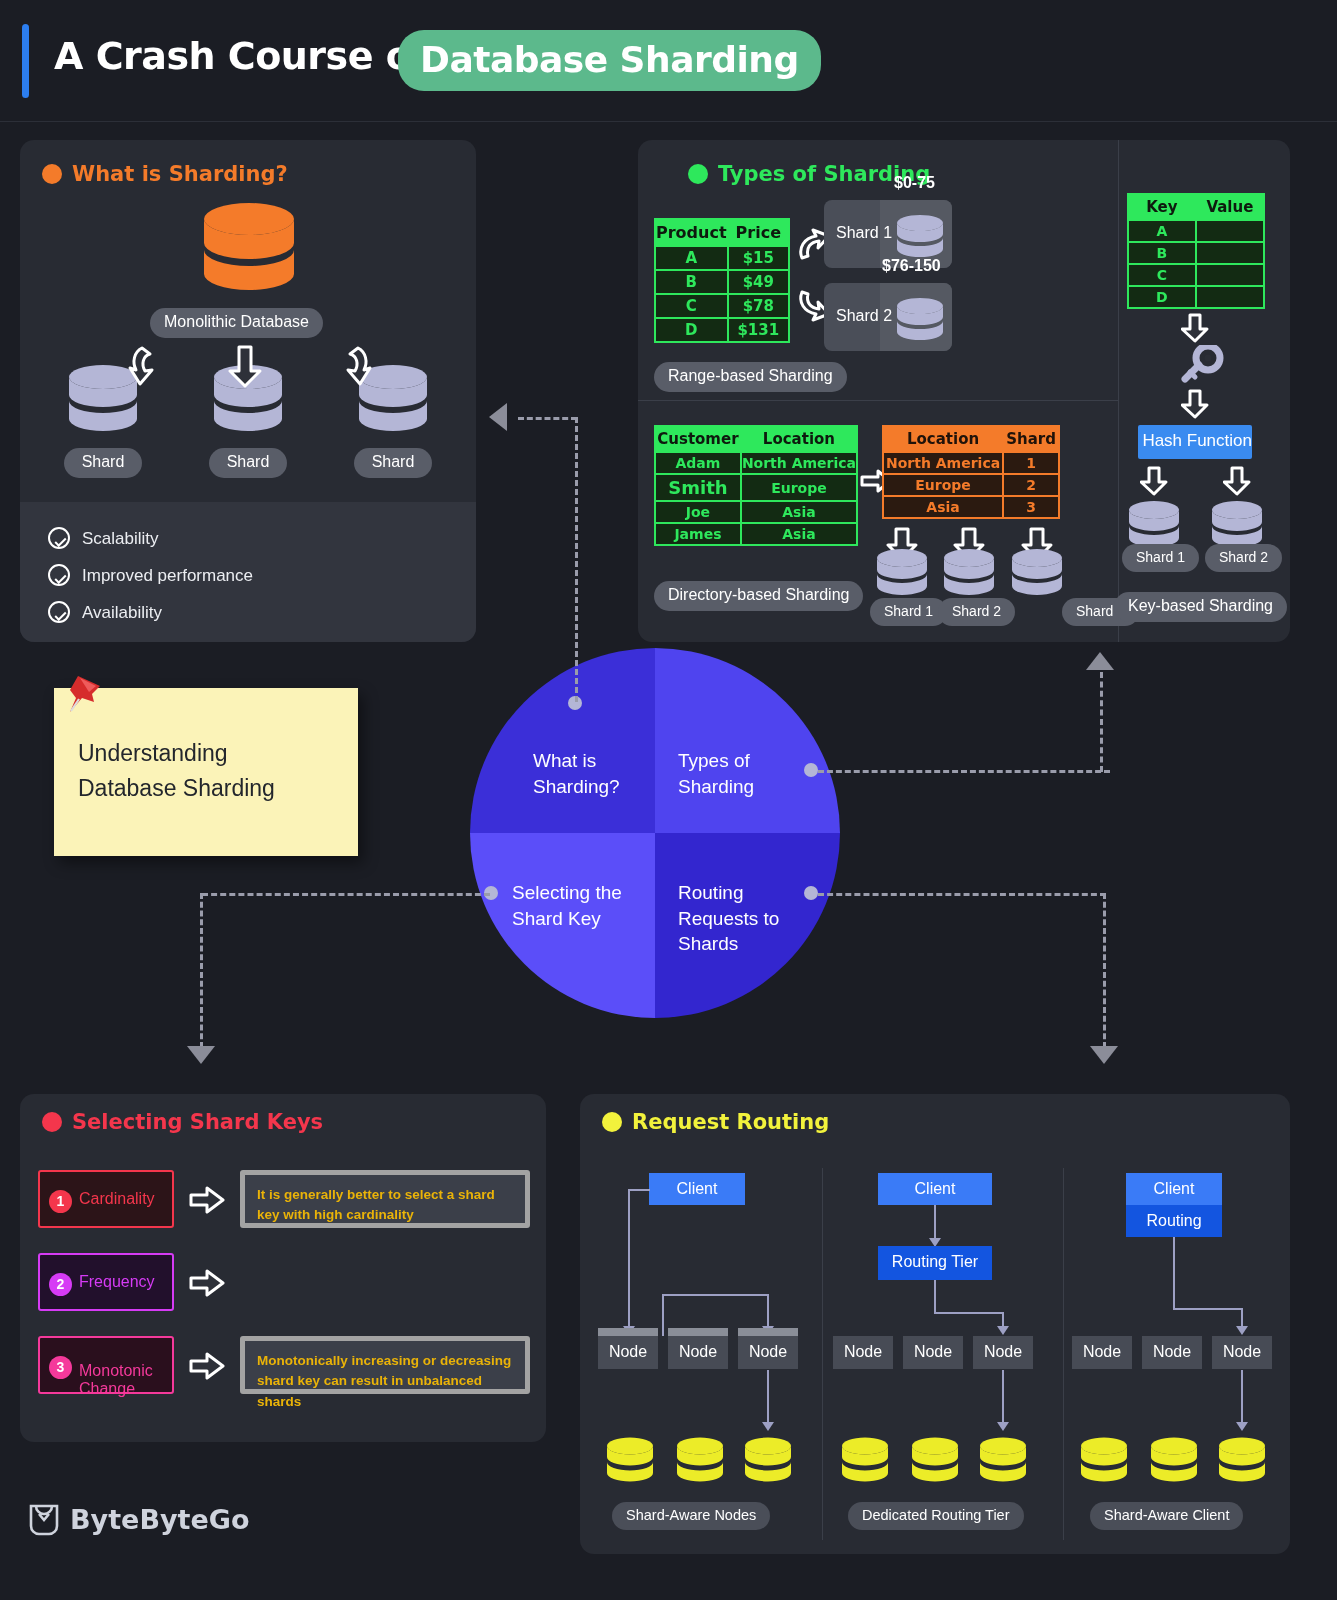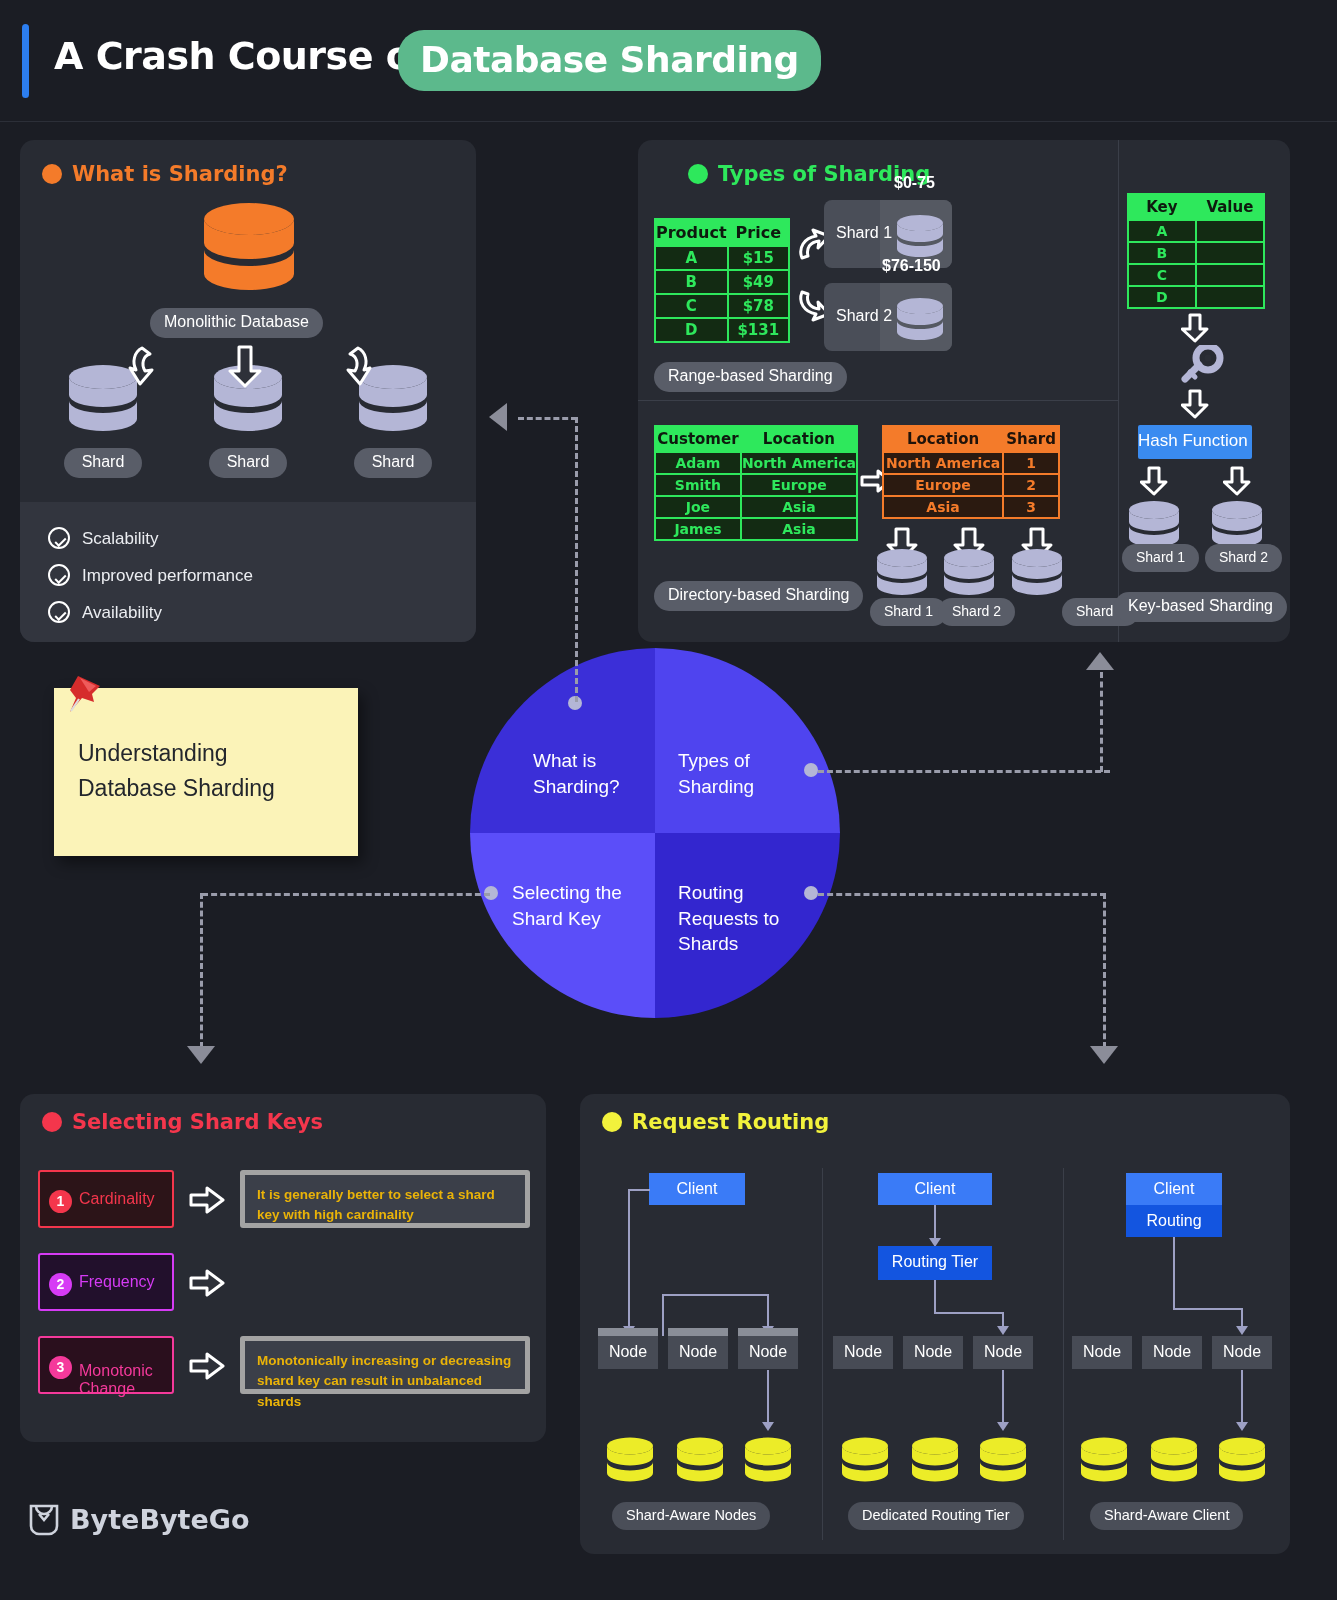--- a/index.html
+++ b/index.html
@@ -79,21 +79,21 @@
   table.ot th { background:#f47b2a; color:#20130a; }
   table.ot td { background:#2b1a10; color:#f47b2a; text-align:center; }
 
   .shardbox { position:absolute; background:#4a4e58; border-radius:8px; }
   .shardbox .lbl { position:absolute; left:12px; font-size:16px; color:#fff; }
   .shardbox .rng { position:absolute; font-size:16px; color:#fff; font-weight:bold; }
   .shardbox .rhs { position:absolute; right:0; top:0; bottom:0; width:56%; background:#555962; border-radius:0 8px 8px 0; }
 
   .hashfn {
     position:absolute; background:#3a8bf0; color:#fff; font-size:17px;
-    text-align:left; padding:6px 0 8px 0; border-radius:2px;
+    text-align:right; padding:6px 0 8px 0; border-radius:2px;
   }
 
   .darrow { position:absolute; }
 
   
   #sticky {
     position:absolute; left:54px; top:688px; width:304px; height:168px;
     background:#fbf3b8; box-shadow:5px 7px 14px rgba(0,0,0,.45);
   }
   #sticky .txt {
@@ -296,21 +296,21 @@
     <tbody>
         <tr>
       <th style="width:86px; font-size:15px; padding:3px 0;">Customer</th>
       <th style="width:118px; font-size:15px; padding:3px 0;">Location</th>
     </tr>
     <tr>
           <td style="font-size:14px; padding:2px 0;">Adam</td>
         <td style="font-size:14px; padding:2px 0;">North America</td>
         </tr>
     <tr>
-          <td style="font-size:14px; padding:2px 0;">Smith</td>
+          <td style="font-size:18px; padding:2px 0;">Smith</td>
         <td style="font-size:14px; padding:2px 0;">Europe</td>
         </tr>
     <tr>
           <td style="font-size:14px; padding:2px 0;">Joe</td>
         <td style="font-size:14px; padding:2px 0;">Asia</td>
         </tr>
     <tr>
           <td style="font-size:14px; padding:2px 0;">James</td>
         <td style="font-size:14px; padding:2px 0;">Asia</td>
         </tr>

